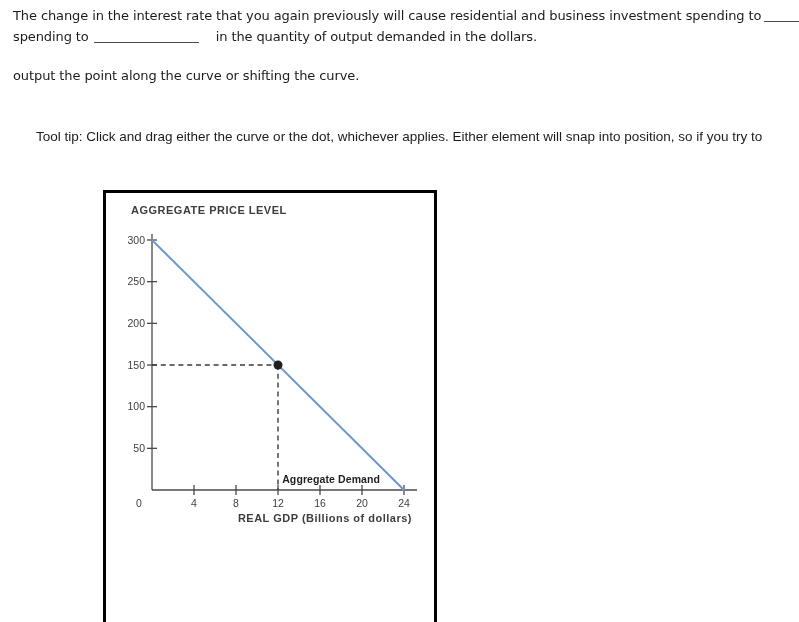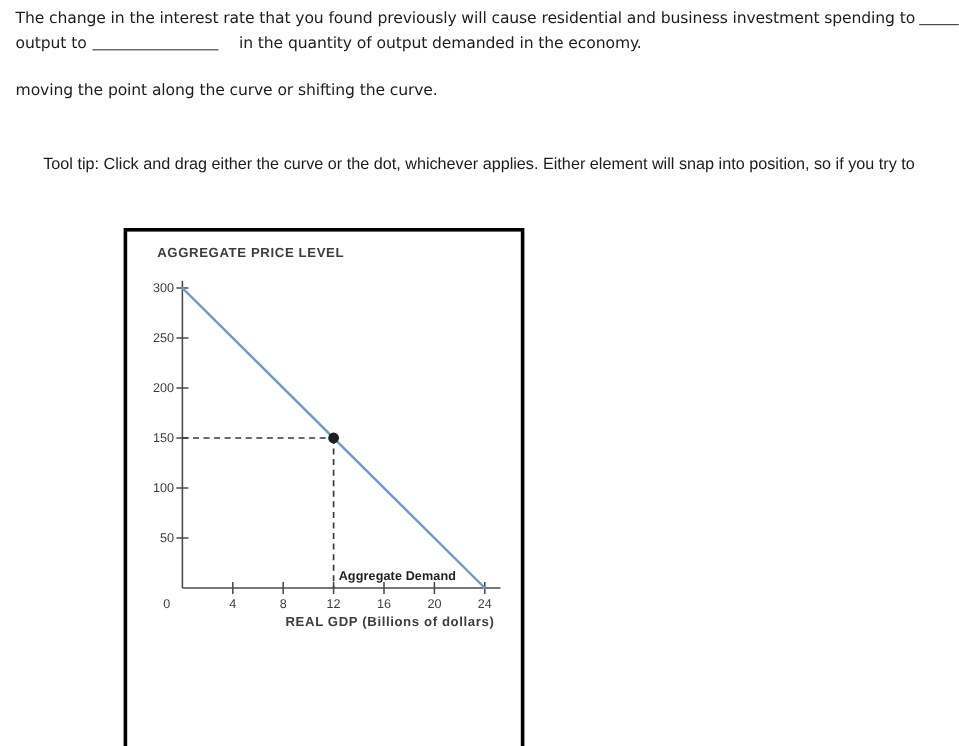--- a/index.html
+++ b/index.html
@@ -56,26 +56,26 @@
     font-size: 10.5px;
     font-weight: bold;
     fill: #1f1f1f;
     letter-spacing: 0.1px;
   }
 </style>
 </head>
 <body>
 
 <div class="para" style="top:5px;">
-  <span class="line"><span>The change in the interest rate that you found previously will cause residential and business investment spending to</span><span class="blank b1"></span></span>
-  <span class="line"><span>output to</span><span class="blank b2"></span><span>in the quantity of output demanded in the economy.</span></span>
+  <span class="line"><span>The change in the interest rate that you again previously will cause residential and business investment spending to</span><span class="blank b1"></span></span>
+  <span class="line"><span>spending to</span><span class="blank b2"></span><span>in the quantity of output demanded in the dollars.</span></span>
 </div>
 
 <div class="para" style="top:65px;">
-  <span class="line">moving the point along the curve or shifting the curve.</span>
+  <span class="line">output the point along the curve or shifting the curve.</span>
 </div>
 
 <div class="para tooltip" style="top:126px;margin-left:23px;">
   <span class="line">Tool tip: Click and drag either the curve or the dot, whichever applies. Either element will snap into position, so if you try to</span>
 </div>
 
 <div class="graph-panel">
   <svg width="332" height="356" viewBox="0 0 332 356">
       <text x="25" y="21" class="hdr">AGGREGATE PRICE LEVEL</text>
       <line x1="46" y1="41" x2="46" y2="297" stroke="#4a4a4a" stroke-width="1.3"></line>

